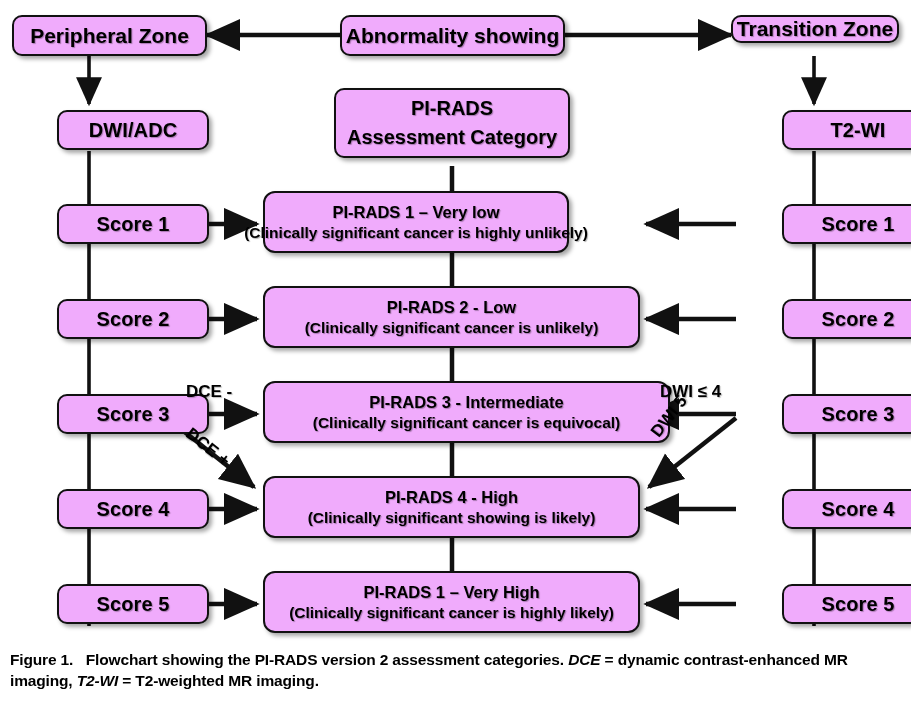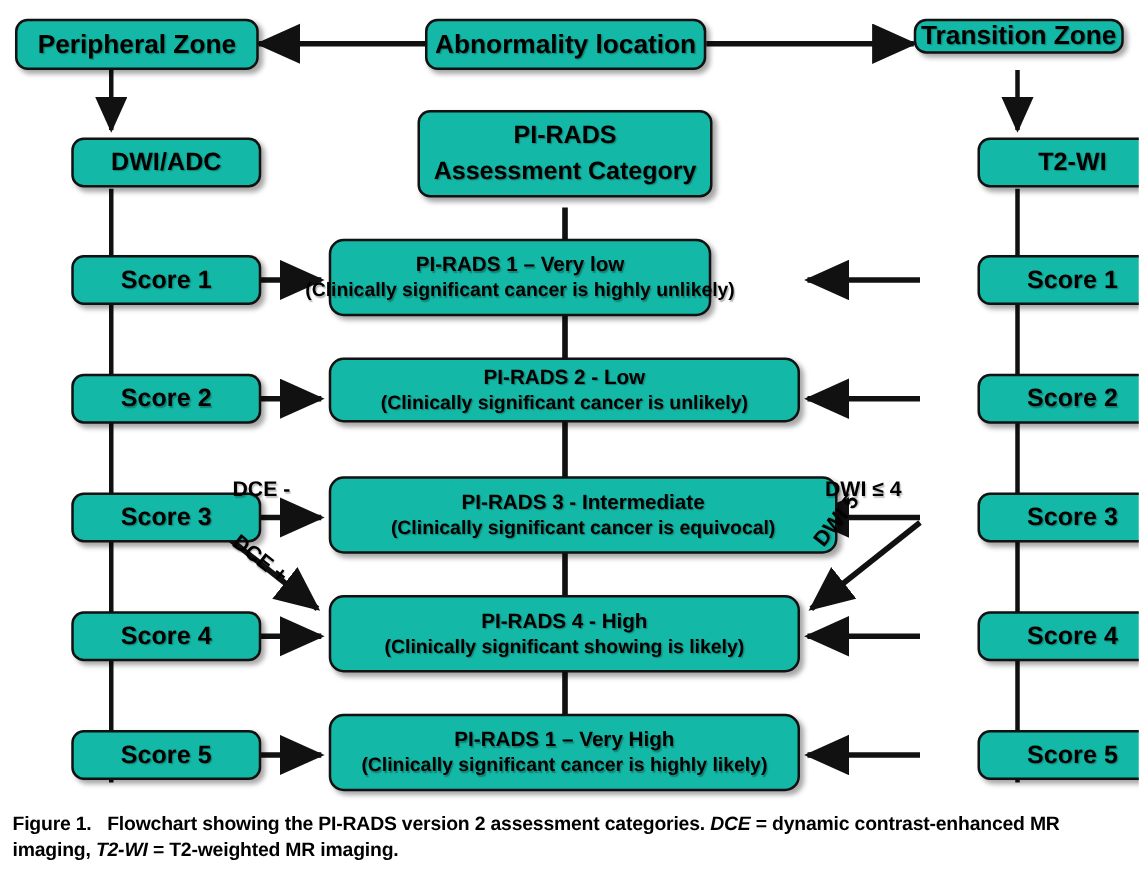--- a/index.html
+++ b/index.html
@@ -7,21 +7,21 @@
     width:911px;height:706px;position:relative;overflow:hidden;
     font-family:"Liberation Sans","DejaVu Sans",sans-serif;
     color:#000;
   }
   #chart{position:absolute;left:0;top:0;width:911px;height:646px;}
   svg.lines{position:absolute;left:0;top:0;width:911px;height:646px;overflow:visible;}
 
   .box{
     position:absolute;
     box-sizing:border-box;
-    background:#14b8a6;
+    background:#f0abfc;
     border:2px solid #111111;
     border-radius:10px;
     box-shadow:3px 3px 4px rgba(0,0,0,0.35);
     display:flex;
     flex-direction:column;
     align-items:center;
     justify-content:center;
     text-align:center;
     z-index:5;
   }
@@ -110,21 +110,21 @@
     <line x1="736" y1="604" x2="646" y2="604" stroke="#111111" stroke-width="4.5" marker-end="url(#arrow)"></line>
 
     <line x1="736" y1="418" x2="649" y2="487" stroke="#111111" stroke-width="4.5" marker-end="url(#arrow)"></line>
   </svg>
 
   <div class="box hdr" style="left:12px;top:15px;width:195px;height:41px;">
     <span class="ln">Peripheral Zone</span>
   </div>
 
   <div class="box hdr" style="left:340px;top:15px;width:225px;height:41px;">
-    <span class="ln">Abnormality location</span>
+    <span class="ln">Abnormality showing</span>
   </div>
 
   <div class="box hdr" style="left:731px;top:15px;width:168px;height:28px;">
     <span class="ln">Transition Zone</span>
   </div>
 
   <div class="box side" style="left:13px;top:110px;width:152px;height:40px;">
     <span class="ln">DWI/ADC</span>
   </div>
 
@@ -169,21 +169,21 @@
     <span class="ln">Score 5</span>
   </div>
 
   <div class="box center-box" style="left:263px;top:191px;width:306px;height:62px;">
     <span class="ln l1">
       <span class="b">PI-RADS 1</span><span class="n">&nbsp;</span><span class="n">–</span><span class="n">&nbsp;</span><span class="n">Very low</span>
     </span>
     <span class="ln l2">(Clinically significant cancer is highly unlikely)</span>
   </div>
 
-  <div class="box center-box" style="left:263px;top:286px;width:377px;height:52px;">
+  <div class="box center-box" style="left:263px;top:286px;width:377px;height:62px;">
     <span class="ln l1">
       <span class="b">PI-RADS 2</span><span class="n">&nbsp;</span><span class="n">-</span><span class="n">&nbsp;</span><span class="n">Low</span>
     </span>
     <span class="ln l2">(Clinically significant cancer is unlikely)</span>
   </div>
 
   <div class="box center-box" style="left:263px;top:381px;width:407px;height:62px;">
     <span class="ln l1">
       <span class="b">PI-RADS 3</span><span class="n">&nbsp;</span><span class="n">-</span><span class="n">&nbsp;</span><span class="n">Intermediate</span>
     </span>

